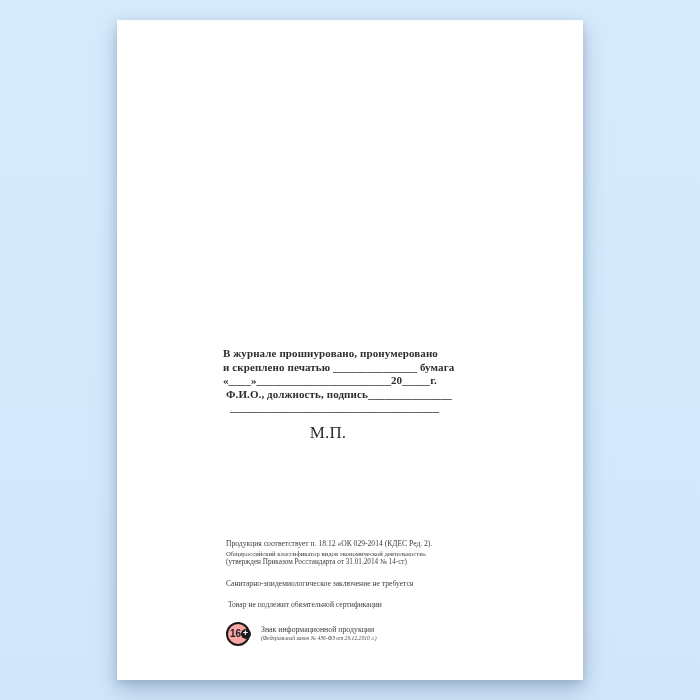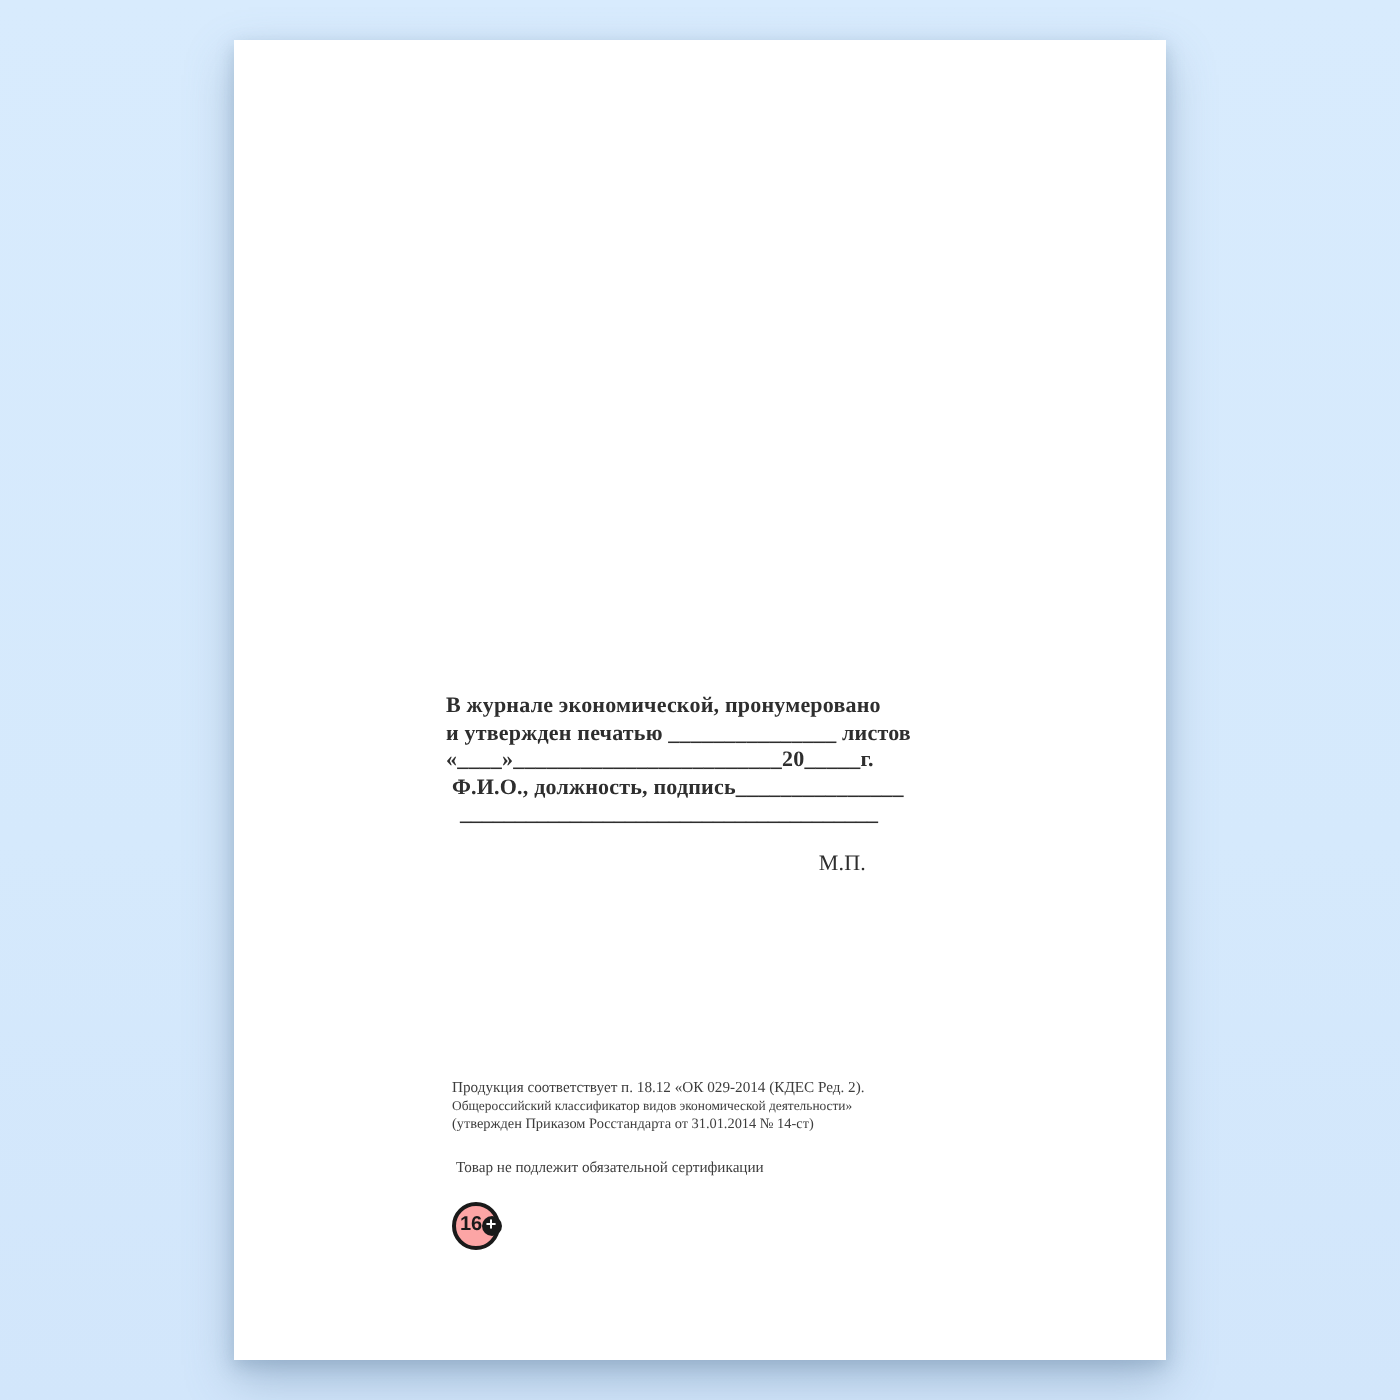--- a/index.html
+++ b/index.html
@@ -26,23 +26,23 @@
     font-size: 11px;
     line-height: 13.5px;
     white-space: nowrap;
     letter-spacing: 0.1px;
   }
   .binding-line4 { padding-left: 3px; }
   .binding-line5 { padding-left: 7px; letter-spacing: 0; }
   .seal-mark {
     margin-top: 11px;
     padding-right: 12px;
-    text-align: right;
+    text-align: center;
     font-weight: normal;
-    font-size: 11px;
+    font-size: 17px;
     color: #2e2e2e;
   }
   .compliance {
     position: absolute;
     left: 109px; top: 519px;
     width: 260px;
     color: #3d3d3d;
     white-space: nowrap;
   }
   .c-prod-1 { font-size: 7.6px; line-height: 9.5px; }
@@ -92,35 +92,40 @@
   }
   .age-title { font-size: 7.8px; line-height: 9px; color: #3d3d3d; }
   .age-law { font-size: 5.6px; line-height: 7px; font-style: italic; color: #4a4a4a; margin-top: 1px; }
 </style>
 </head>
 <body>
 
 <div class="paper">
 
   <div class="binding-block">
-    <div>В журнале экономической, пронумеровано</div>
-    <div>и утвержден печатью _______________ листов</div>
+    <div>В журнале прошнуровано, пронумеровано</div>
+    <div>и скреплено печатью _______________ бумага</div>
     <div>«____»________________________20_____г.</div>
     <div class="binding-line4">Ф.И.О., должность, подпись_______________</div>
     <div class="binding-line5">______________________________________</div>
     <div class="seal-mark">М.П.</div>
   </div>
 
   <div class="compliance">
     <div class="c-prod-1">Продукция соответствует п. 18.12 «ОК 029-2014 (КДЕС Ред. 2).</div>
     <div class="c-prod-2">Общероссийский классификатор видов экономической деятельности»</div>
     <div class="c-prod-3">(утвержден Приказом Росстандарта от 31.01.2014 № 14-ст)</div>
+    <div class="c-single">Санитарно-эпидемиологическое заключение не требуется</div>
     <div class="c-single indent1">Товар не подлежит обязательной сертификации</div>
 
     <div class="age-row">
       <div class="age-badge">
         <span class="age-num">16</span>
         <span class="age-plus">+</span>
       </div>
+      <div class="age-text">
+        <div class="age-title">Знак информационной продукции</div>
+        <div class="age-law">(Федеральный закон № 436-ФЗ от 29.12.2010 г.)</div>
+      </div>
     </div>
   </div>
 
 </div>
 
 </body></html>

